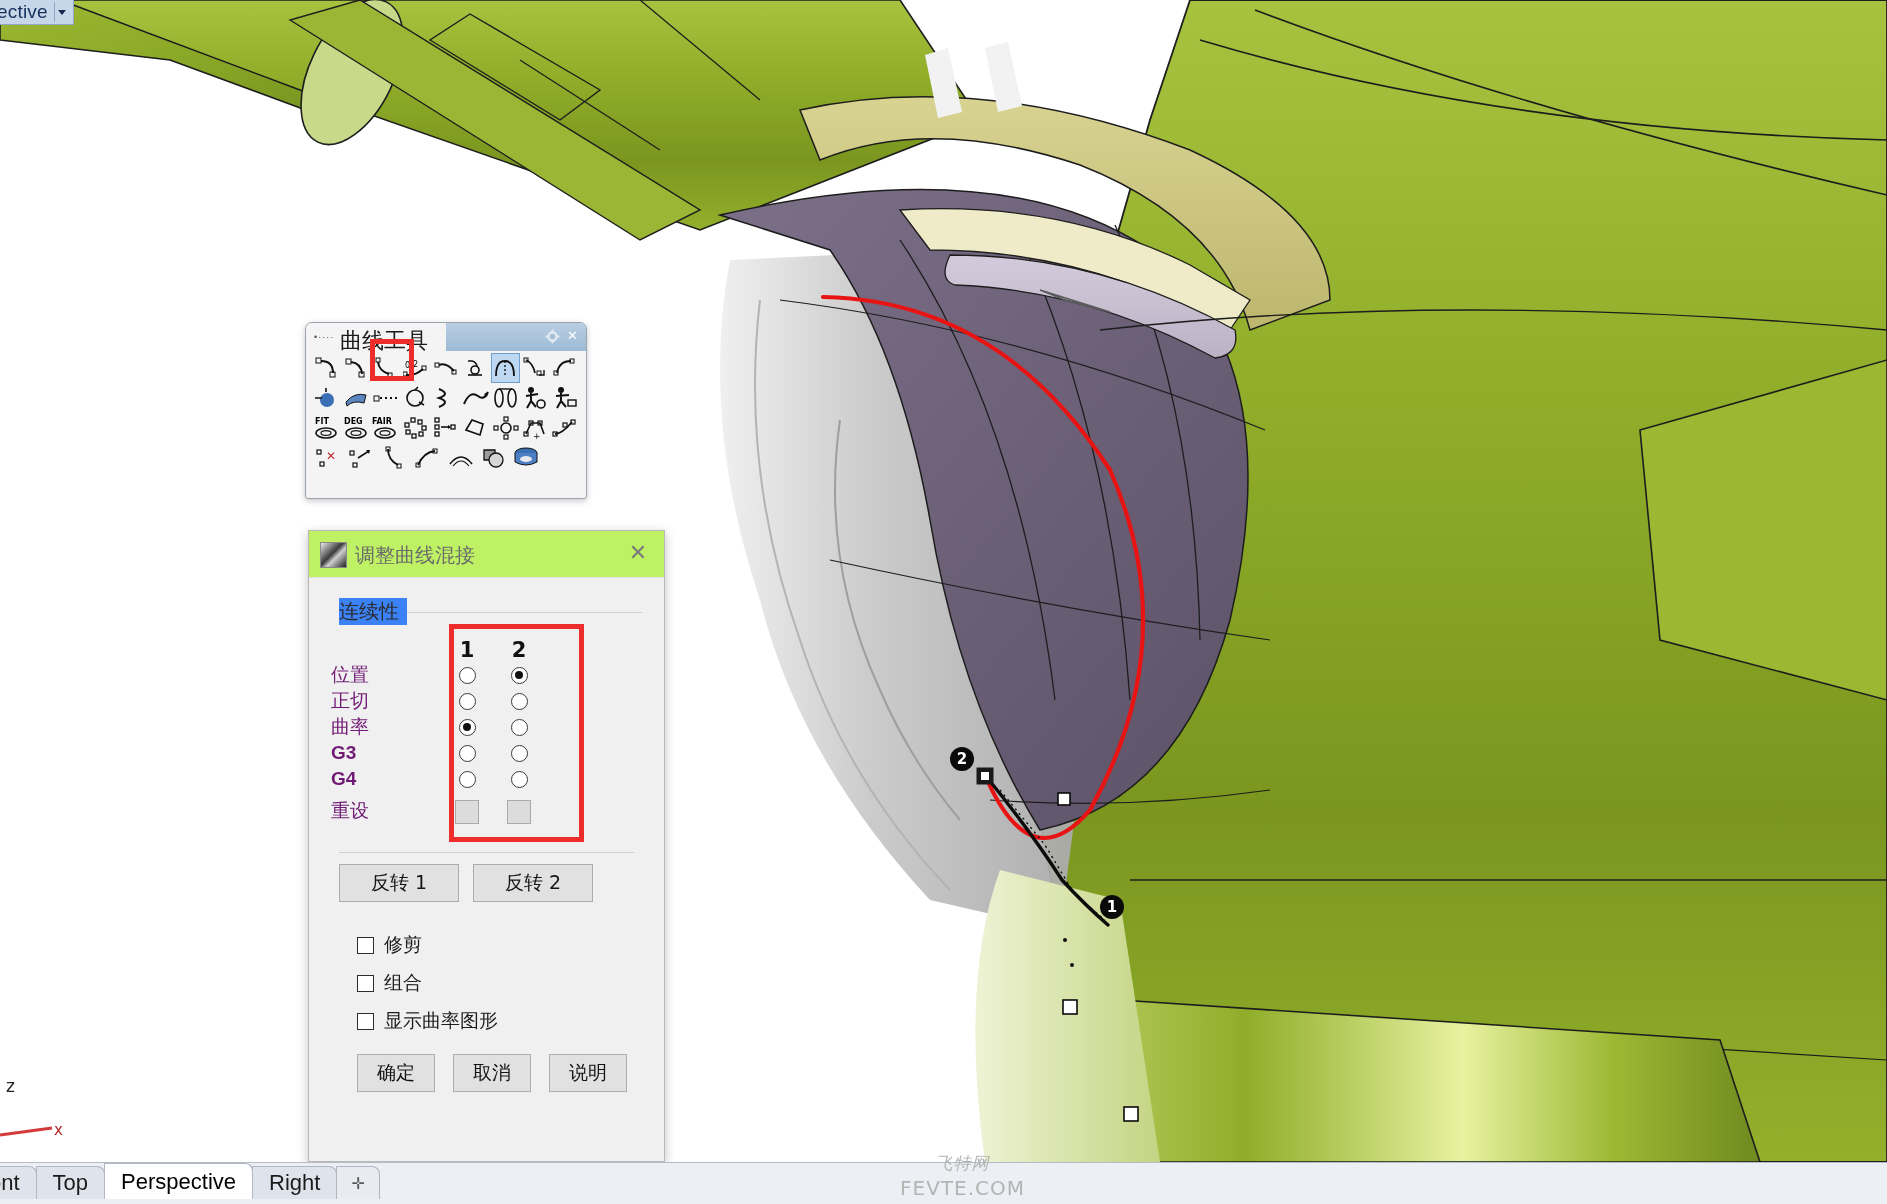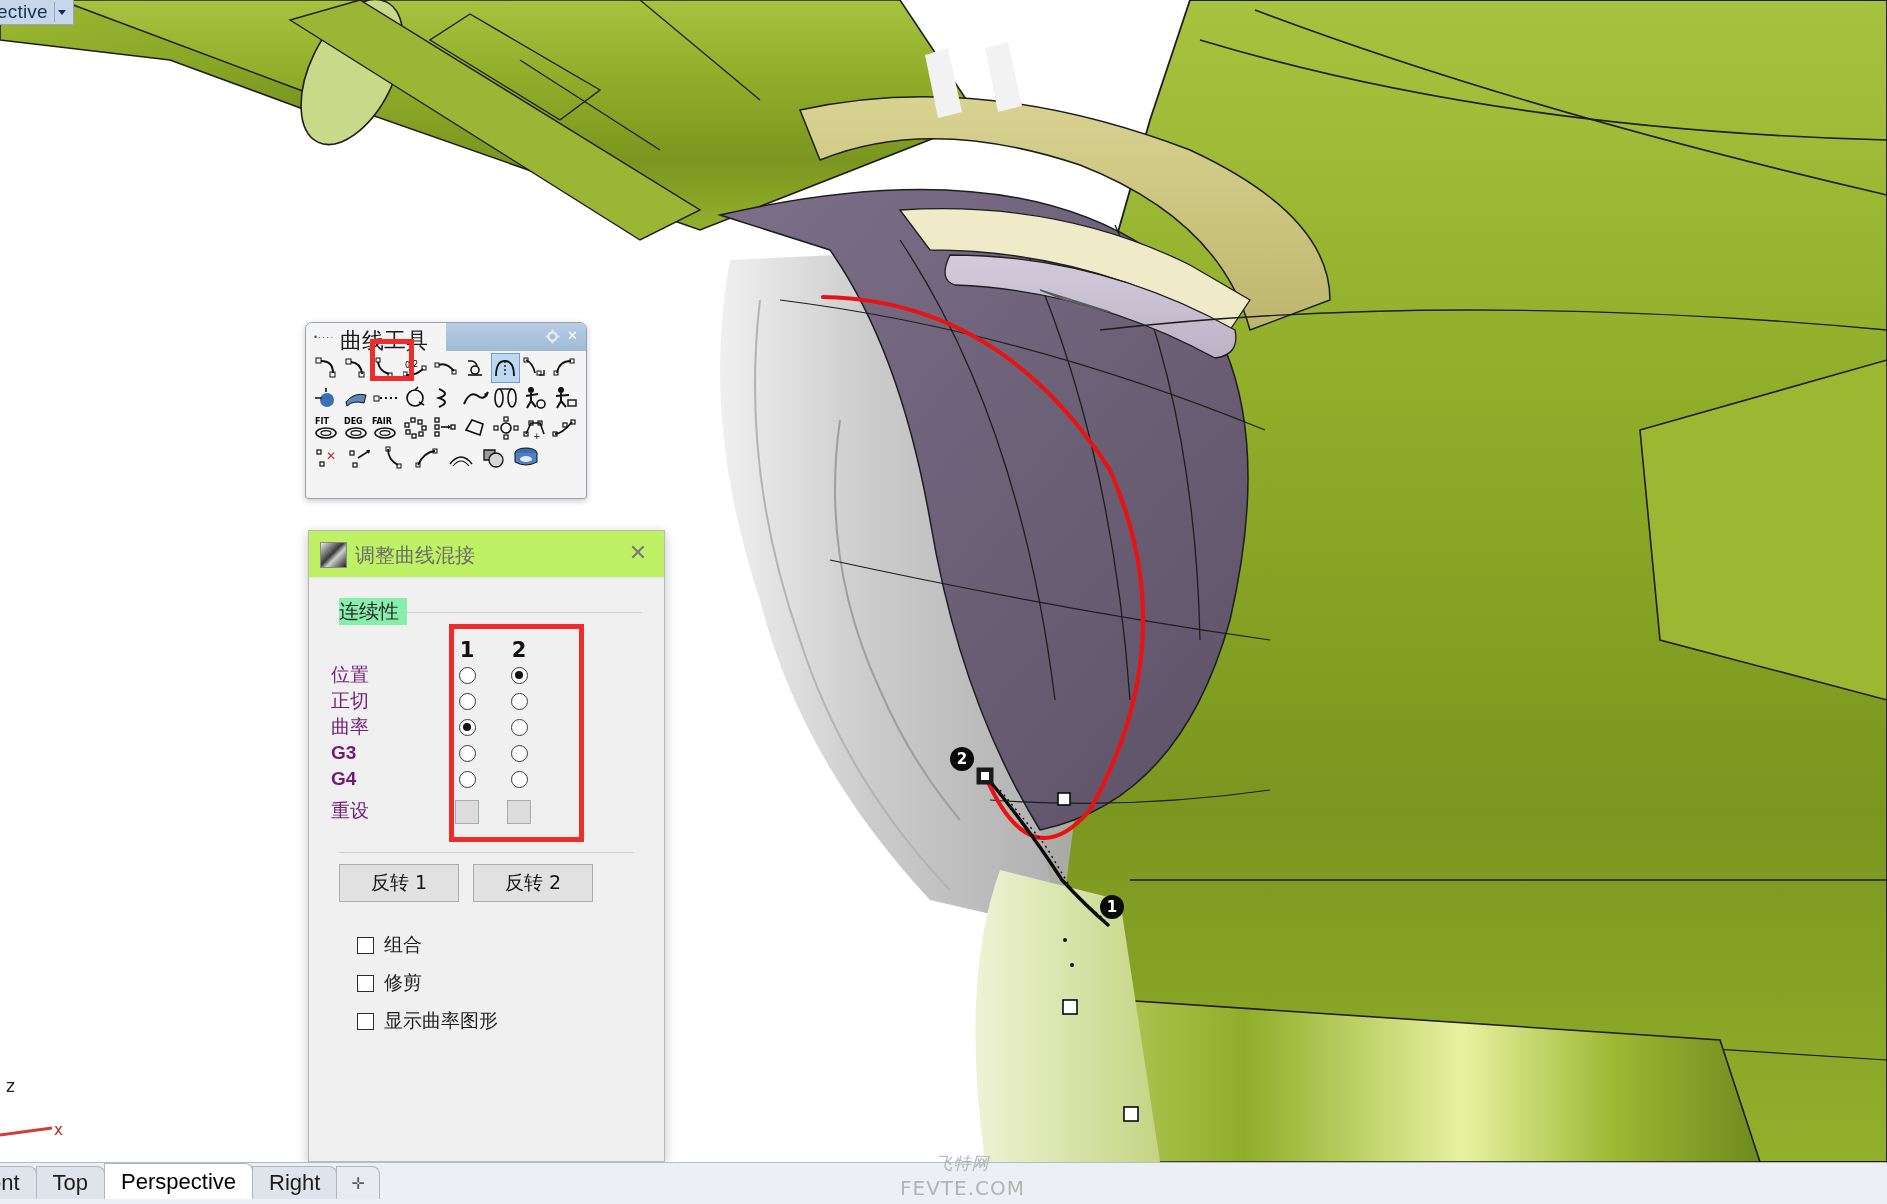--- a/index.html
+++ b/index.html
@@ -68,21 +68,21 @@
     font-family:"DejaVu Sans",sans-serif;}
   #bd-close{position:absolute;right:14px;top:10px;width:24px;height:24px;
     display:flex;align-items:center;justify-content:center;color:#7a7a7a;font-size:22px;
     font-family:"DejaVu Sans",sans-serif;line-height:1;}
 
   #bd-body{position:relative;padding:0 22px;}
 
   
   #grp-cont{position:relative;height:30px;margin-top:20px;}
   #grp-cont .g-label{position:absolute;left:8px;top:0;font-size:20px;color:#2b2b2b;
-    font-family:"DejaVu Sans",sans-serif;background:#86efac;padding-right:8px;z-index:2;}
+    font-family:"DejaVu Sans",sans-serif;background:#3b82f6;padding-right:8px;z-index:2;}
   #grp-cont .g-rule{position:absolute;left:8px;right:0;top:14px;height:1px;background:#cfcfcf;z-index:1;}
 
   
   #matrix{position:relative;margin-top:4px;height:200px;}
   #matrix-hl{position:absolute;left:118px;top:-8px;width:135px;height:218px;
     border:5px solid #ee2c2c;box-sizing:border-box;pointer-events:none;z-index:5;}
   .m-headrow{display:flex;height:30px;align-items:flex-end;}
   .m-lbl{width:110px;font-size:19px;color:#701a75;font-family:Liberation Sans, sans-serif;}
   .m-col{width:52px;display:flex;align-items:center;justify-content:center;}
   .m-colnum{font-size:21px;font-weight:bold;color:#111;font-family:"DejaVu Sans",sans-serif;}
@@ -656,32 +656,37 @@
     <div id="bd-sep"></div>
 
     <div id="flip-row">
       <div class="btn btn-flip">反转 1</div>
       <div class="btn btn-flip">反转 2</div>
     </div>
 
     <div id="checks">
       <div class="chk-row">
         <span class="chk"></span>
-        <span class="chk-lbl">组合</span>
+        <span class="chk-lbl">修剪</span>
       </div>
       <div class="chk-row">
         <span class="chk"></span>
-        <span class="chk-lbl">修剪</span>
+        <span class="chk-lbl">组合</span>
       </div>
       <div class="chk-row">
         <span class="chk"></span>
         <span class="chk-lbl">显示曲率图形</span>
       </div>
     </div>
 
+    <div id="actions">
+      <div class="btn btn-act">确定</div>
+      <div class="btn btn-act">取消</div>
+      <div class="btn btn-act">说明</div>
+    </div>
 
   </div>
 </div>
 
 <div id="tabbar">
   <div id="tabs">
     <div class="vtab">ont</div>
     <div class="vtab">Top</div>
     <div class="vtab active">Perspective</div>
     <div class="vtab">Right</div>

